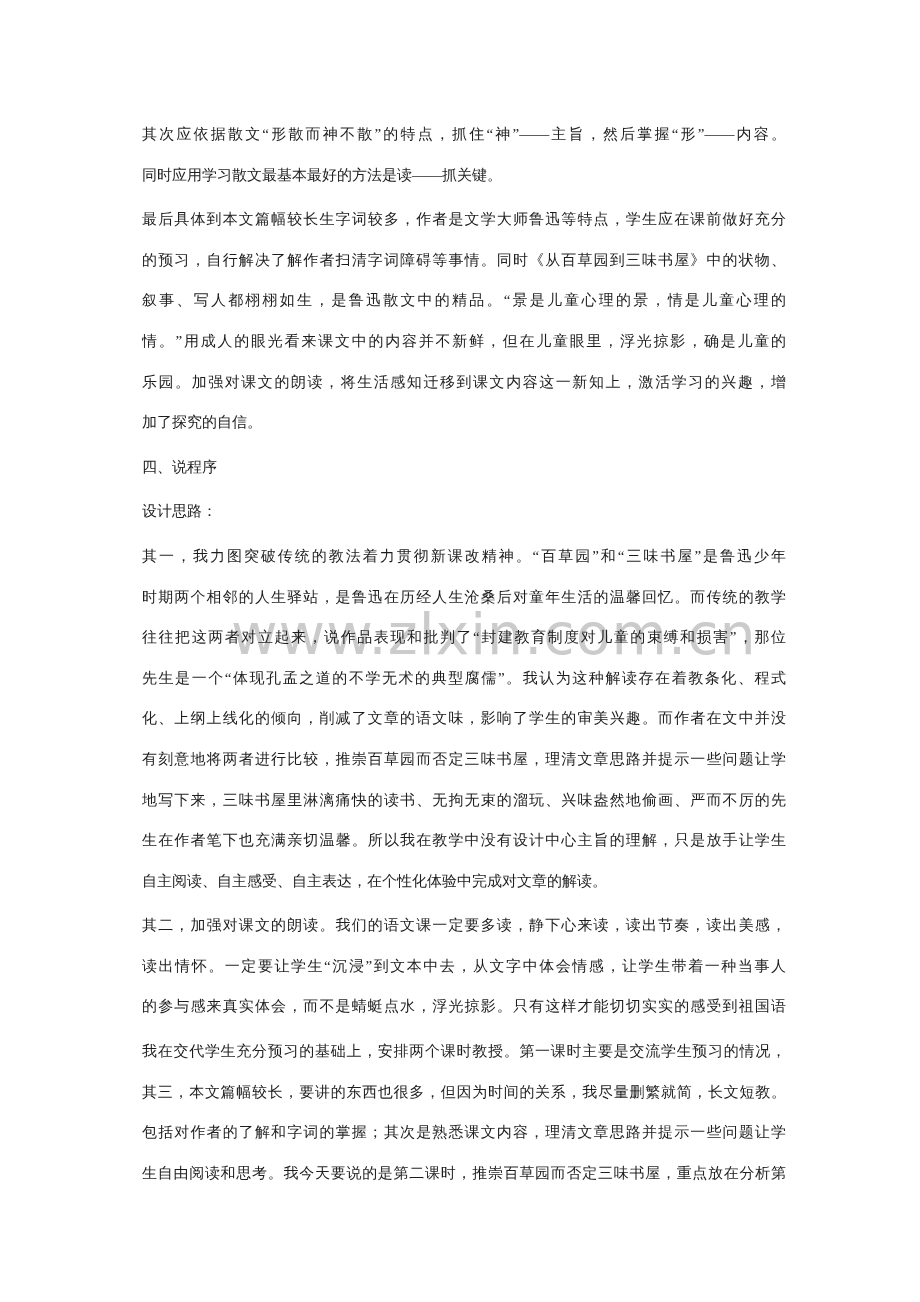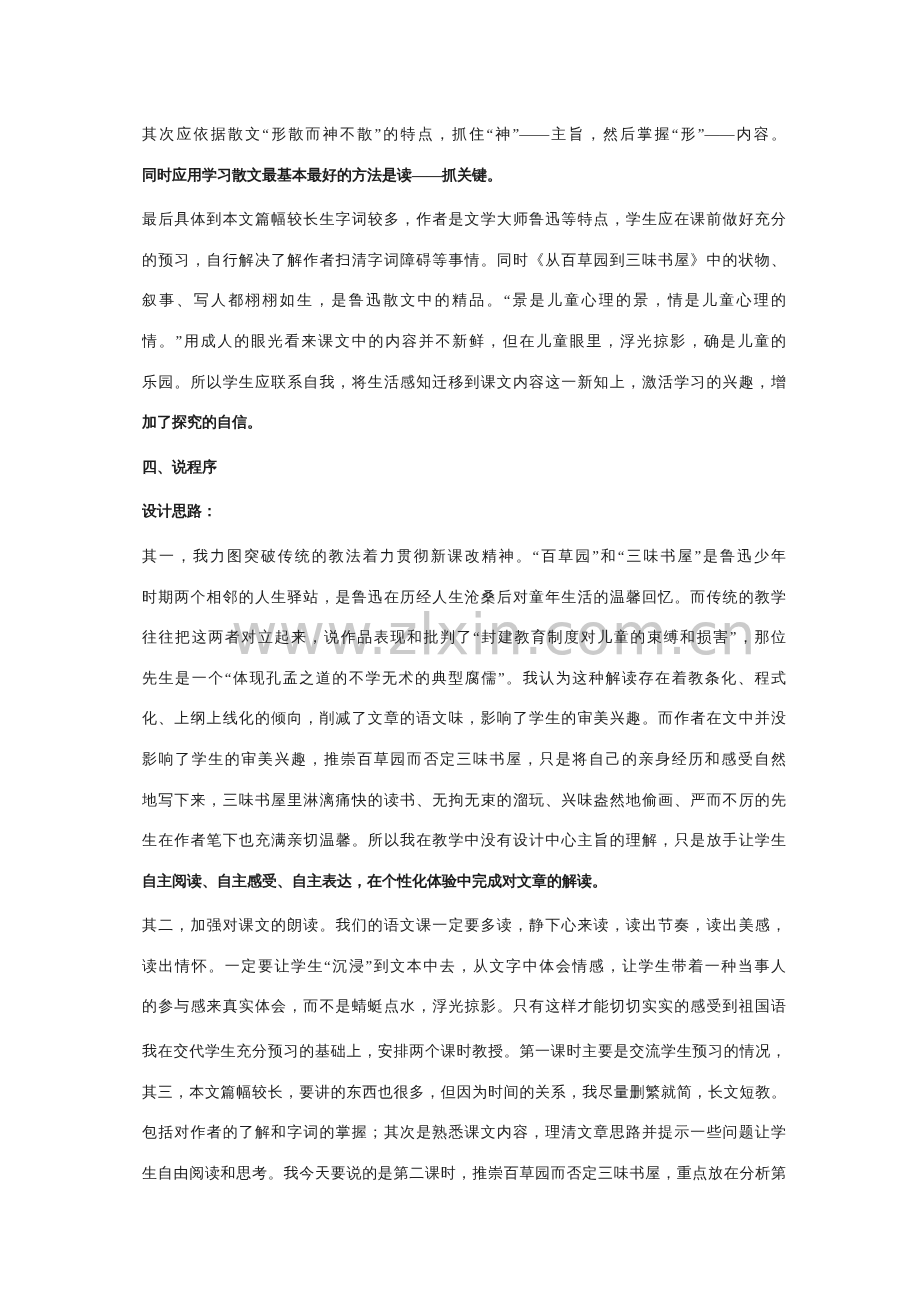--- a/index.html
+++ b/index.html
@@ -38,21 +38,20 @@
     height: 40.6px;
     line-height: 40.6px;
     overflow: hidden;
     text-align: justify;
     text-align-last: justify;
     text-justify: inter-character;
   }
   .line.end {
     text-align: right;
     text-align-last: left;
-    font-weight: bold;
   }
 </style>
 </head>
 <body>
 
 <div class="page">
 
   <div class="watermark">www.zlxin.com.cn</div>
 
   <div class="content">
@@ -60,39 +59,39 @@
     <div class="para">
       <div class="line">其次应依据散文“形散而神不散”的特点，抓住“神”——主旨，然后掌握“形”——内容。</div>
       <div class="line end">同时应用学习散文最基本最好的方法是读——抓关键。</div>
     </div>
 
     <div class="para">
       <div class="line">最后具体到本文篇幅较长生字词较多，作者是文学大师鲁迅等特点，学生应在课前做好充分</div>
       <div class="line">的预习，自行解决了解作者扫清字词障碍等事情。同时《从百草园到三味书屋》中的状物、</div>
       <div class="line">叙事、写人都栩栩如生，是鲁迅散文中的精品。“景是儿童心理的景，情是儿童心理的</div>
       <div class="line">情。”用成人的眼光看来课文中的内容并不新鲜，但在儿童眼里，浮光掠影，确是儿童的</div>
-      <div class="line">乐园。所以学生应联系自我，将生活感知迁移到课文内容这一新知上，激活学习的兴趣，增</div>
+      <div class="line">乐园。加强对课文的朗读，将生活感知迁移到课文内容这一新知上，激活学习的兴趣，增</div>
       <div class="line end">加了探究的自信。</div>
     </div>
 
     <div class="para">
       <div class="line end">四、说程序</div>
     </div>
 
     <div class="para">
       <div class="line end">设计思路：</div>
     </div>
 
     <div class="para">
       <div class="line">其一，我力图突破传统的教法着力贯彻新课改精神。“百草园”和“三味书屋”是鲁迅少年</div>
       <div class="line">时期两个相邻的人生驿站，是鲁迅在历经人生沧桑后对童年生活的温馨回忆。而传统的教学</div>
       <div class="line">往往把这两者对立起来，说作品表现和批判了“封建教育制度对儿童的束缚和损害”，那位</div>
       <div class="line">先生是一个“体现孔孟之道的不学无术的典型腐儒”。我认为这种解读存在着教条化、程式</div>
       <div class="line">化、上纲上线化的倾向，削减了文章的语文味，影响了学生的审美兴趣。而作者在文中并没</div>
-      <div class="line">影响了学生的审美兴趣，推崇百草园而否定三味书屋，只是将自己的亲身经历和感受自然</div>
+      <div class="line">有刻意地将两者进行比较，推崇百草园而否定三味书屋，理清文章思路并提示一些问题让学</div>
       <div class="line">地写下来，三味书屋里淋漓痛快的读书、无拘无束的溜玩、兴味盎然地偷画、严而不厉的先</div>
       <div class="line">生在作者笔下也充满亲切温馨。所以我在教学中没有设计中心主旨的理解，只是放手让学生</div>
       <div class="line end">自主阅读、自主感受、自主表达，在个性化体验中完成对文章的解读。</div>
     </div>
 
     <div class="para">
       <div class="line">其二，加强对课文的朗读。我们的语文课一定要多读，静下心来读，读出节奏，读出美感，</div>
       <div class="line">读出情怀。一定要让学生“沉浸”到文本中去，从文字中体会情感，让学生带着一种当事人</div>
       <div class="line">的参与感来真实体会，而不是蜻蜓点水，浮光掠影。只有这样才能切切实实的感受到祖国语</div>
     </div>

